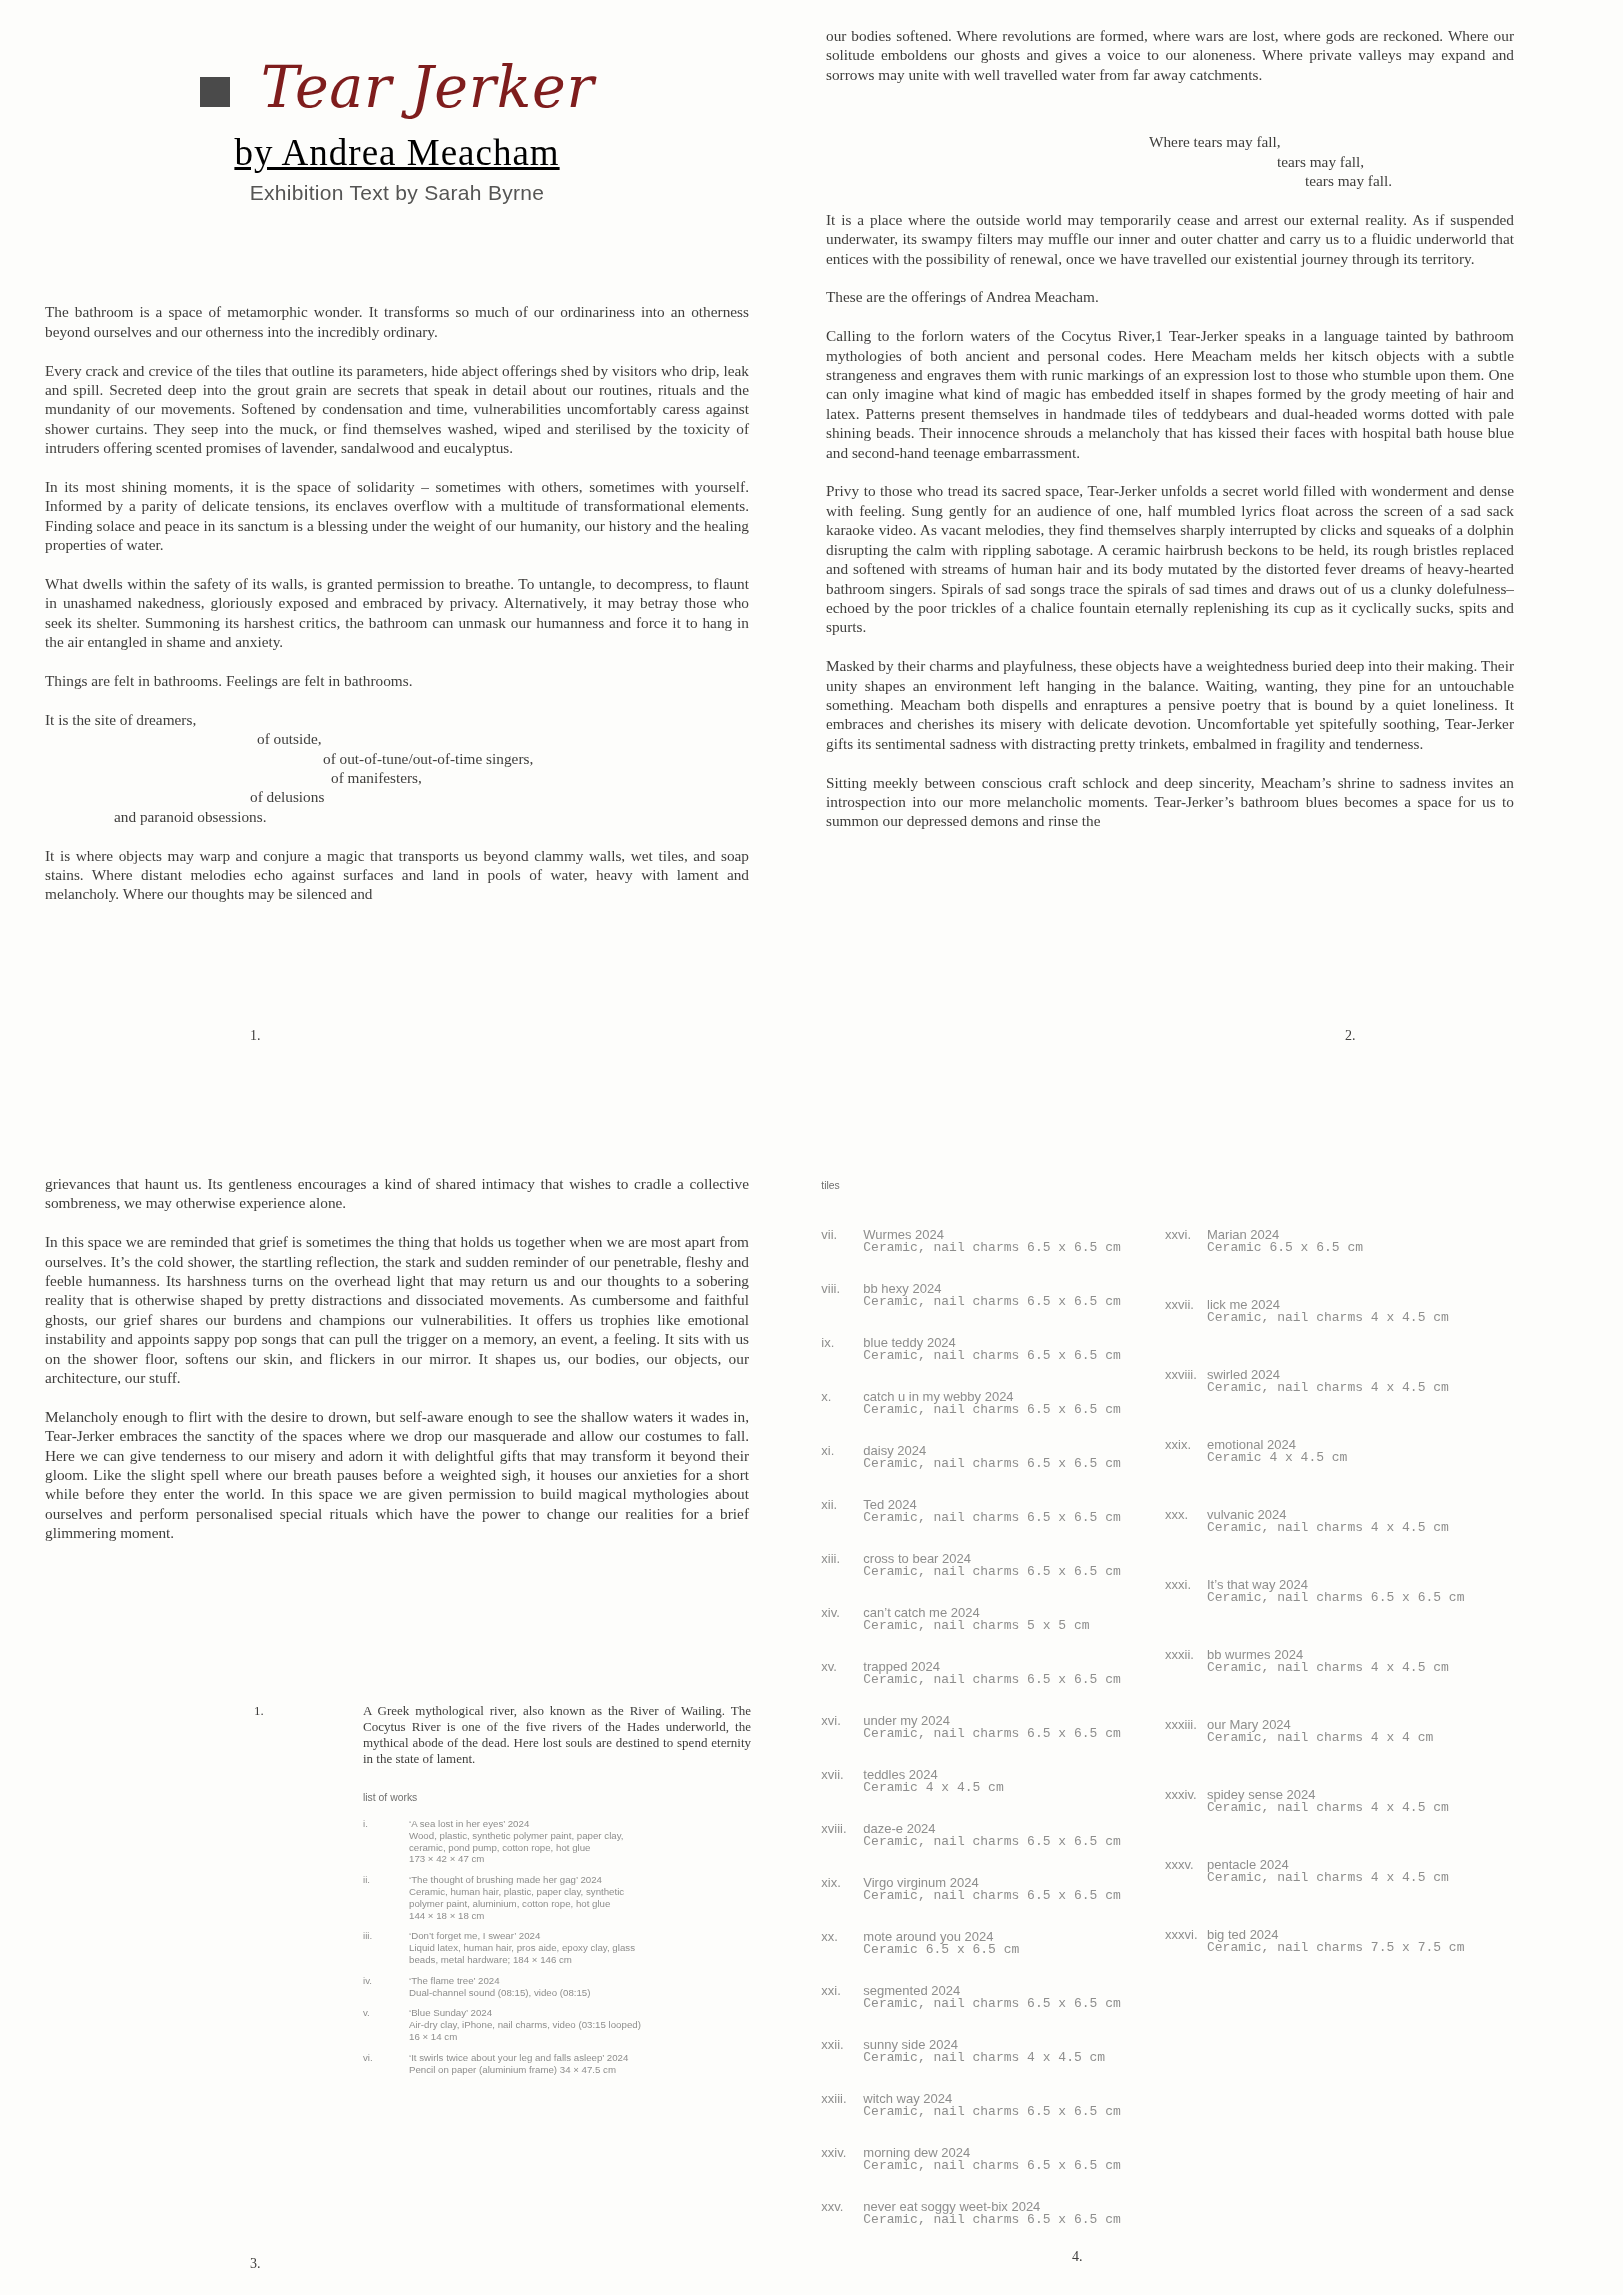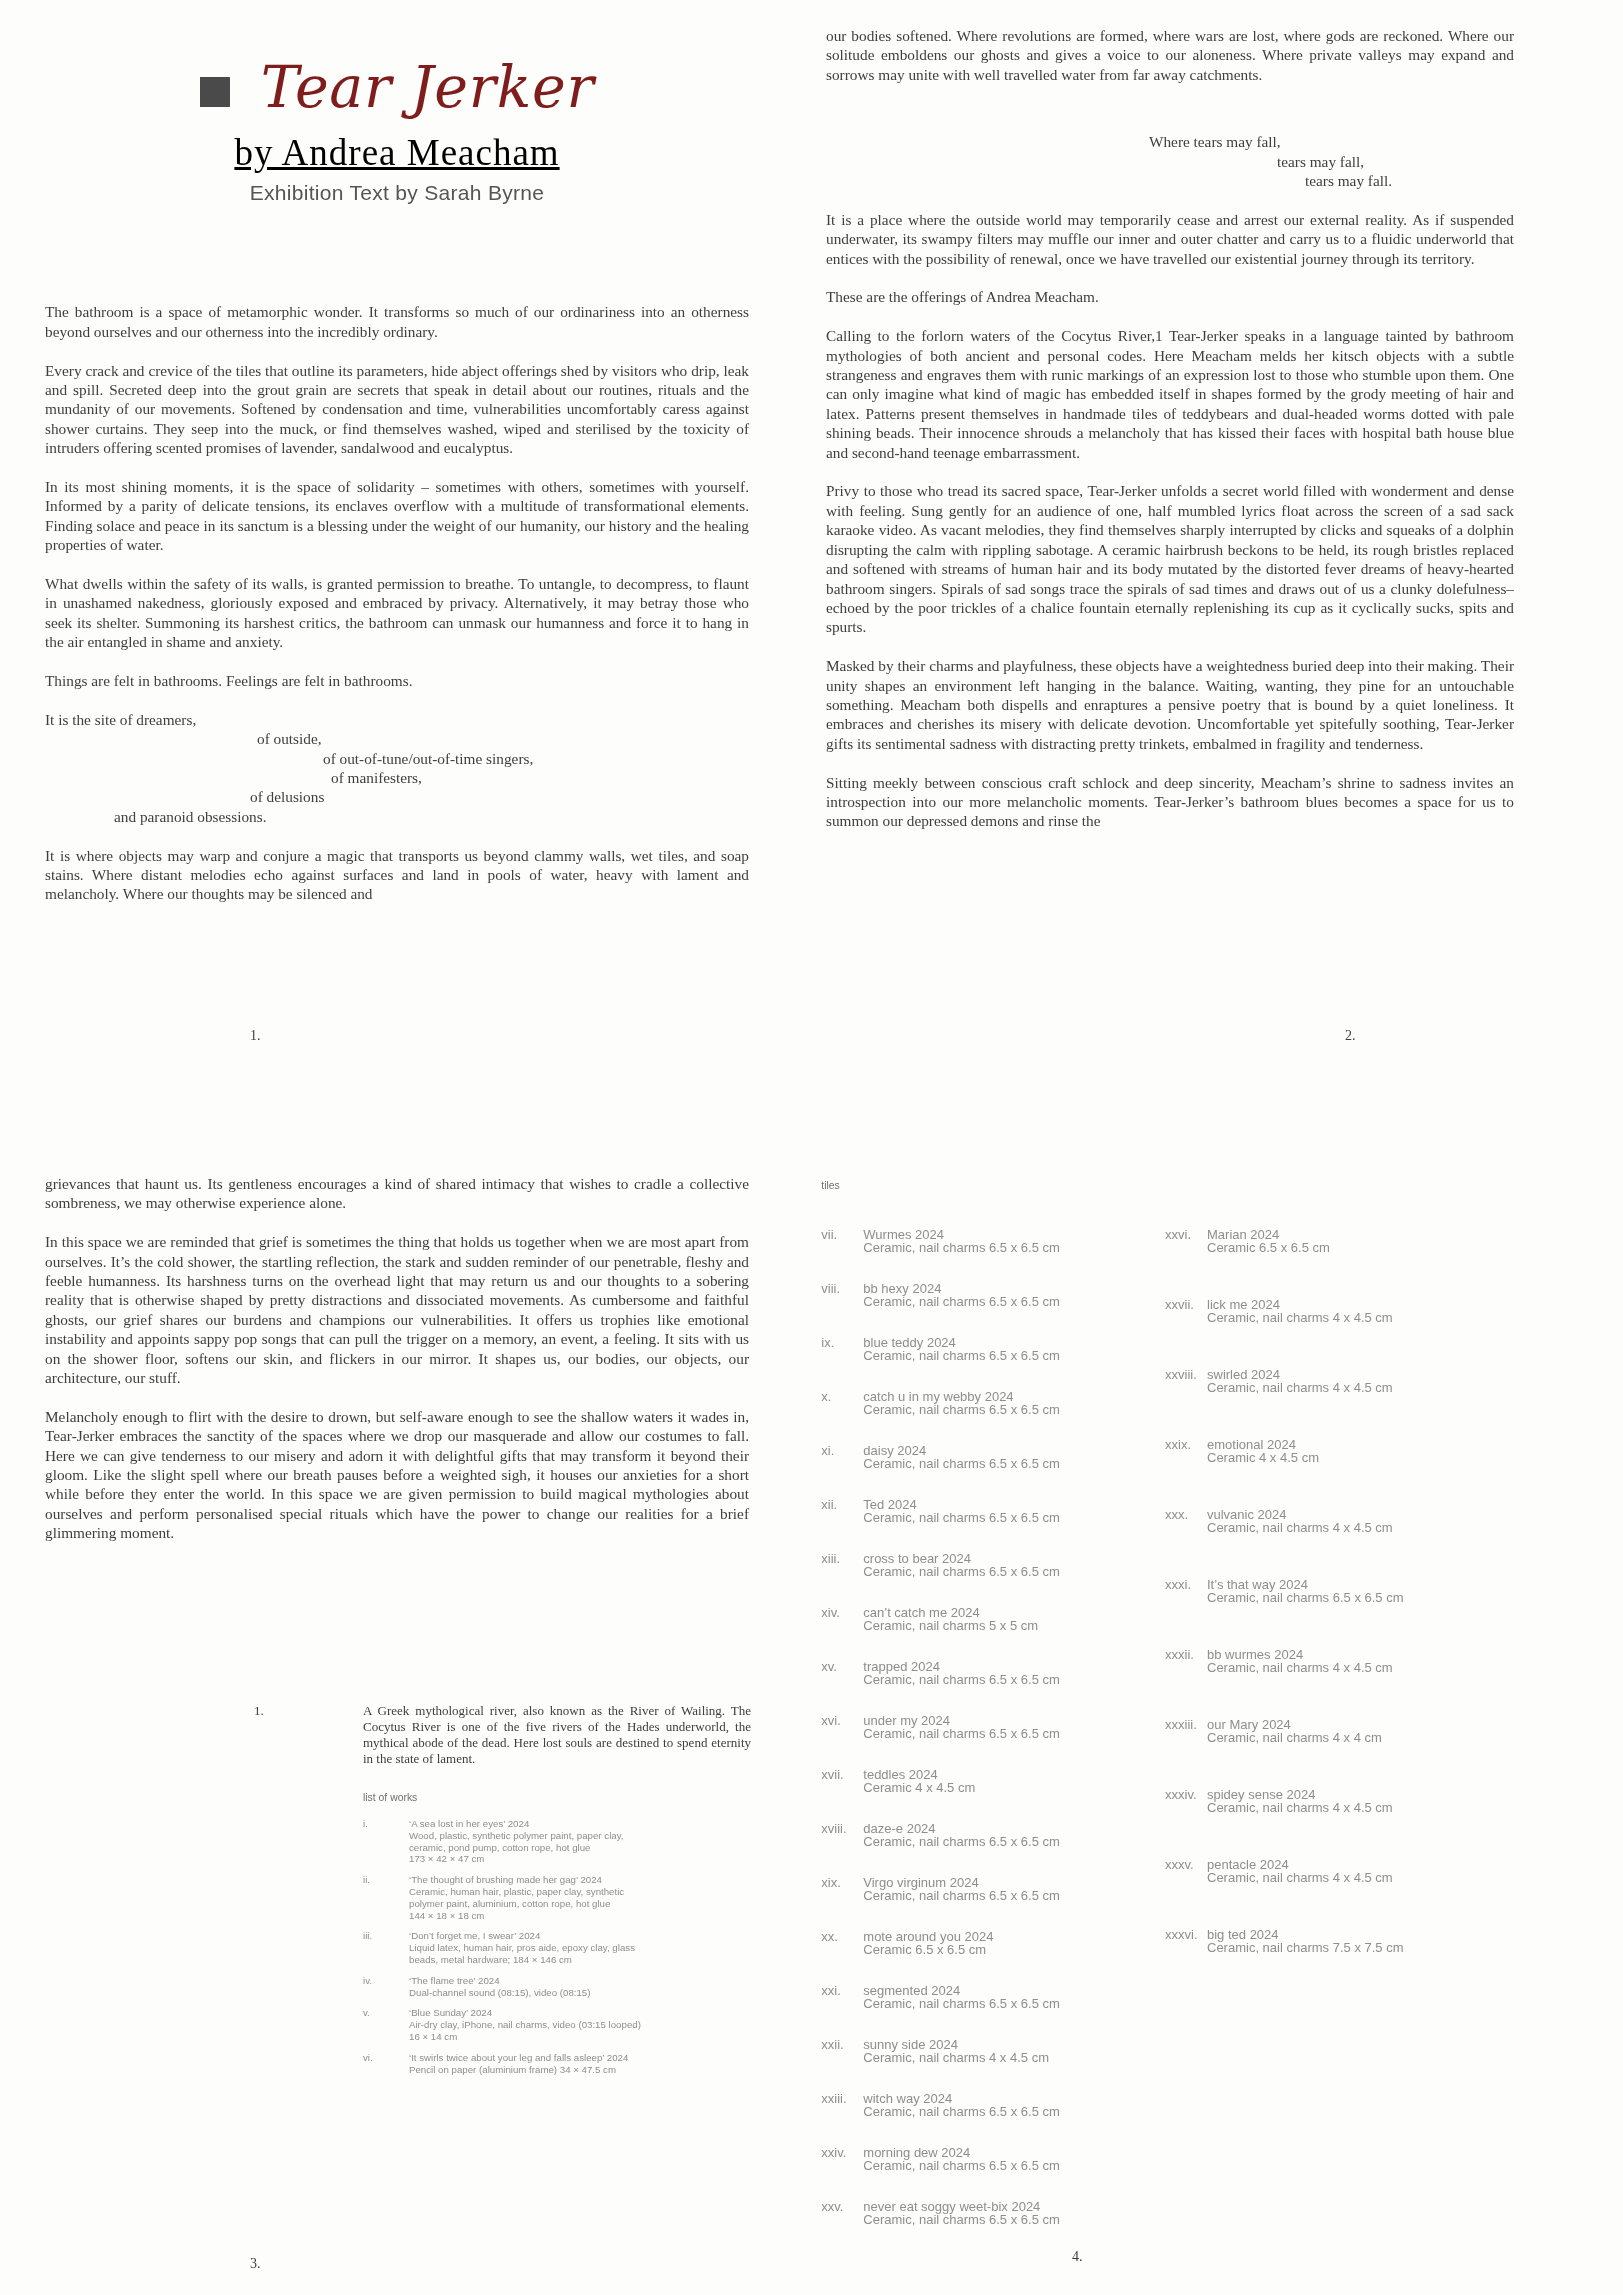--- a/index.html
+++ b/index.html
@@ -82,21 +82,21 @@
     font-size: 13px; line-height: 13px; color: #8e8e8d;
   }
   #tiles-a { left: 17.3px;  width: 325px; }
   #tiles-b { left: 361px; width: 350px; }
   .tile { display: flex; }
   #tiles-a .tile { margin-bottom: 28px; }
   #tiles-b .tile { margin-bottom: 44px; }
   .tile .num { width: 42px; flex: none; }
   .tile .t-body { flex: 1; }
   .t-title { display: block; }
-  .t-details { display: block; }
+  .t-details { display: block; font-family: Liberation Mono, monospace; }
 </style>
 </head>
 <body>
 
 <div class="sheet">
 
   <section class="page" id="page1">
     <header class="title-block">
       <div class="title-line">
         <span class="title-square"></span>

